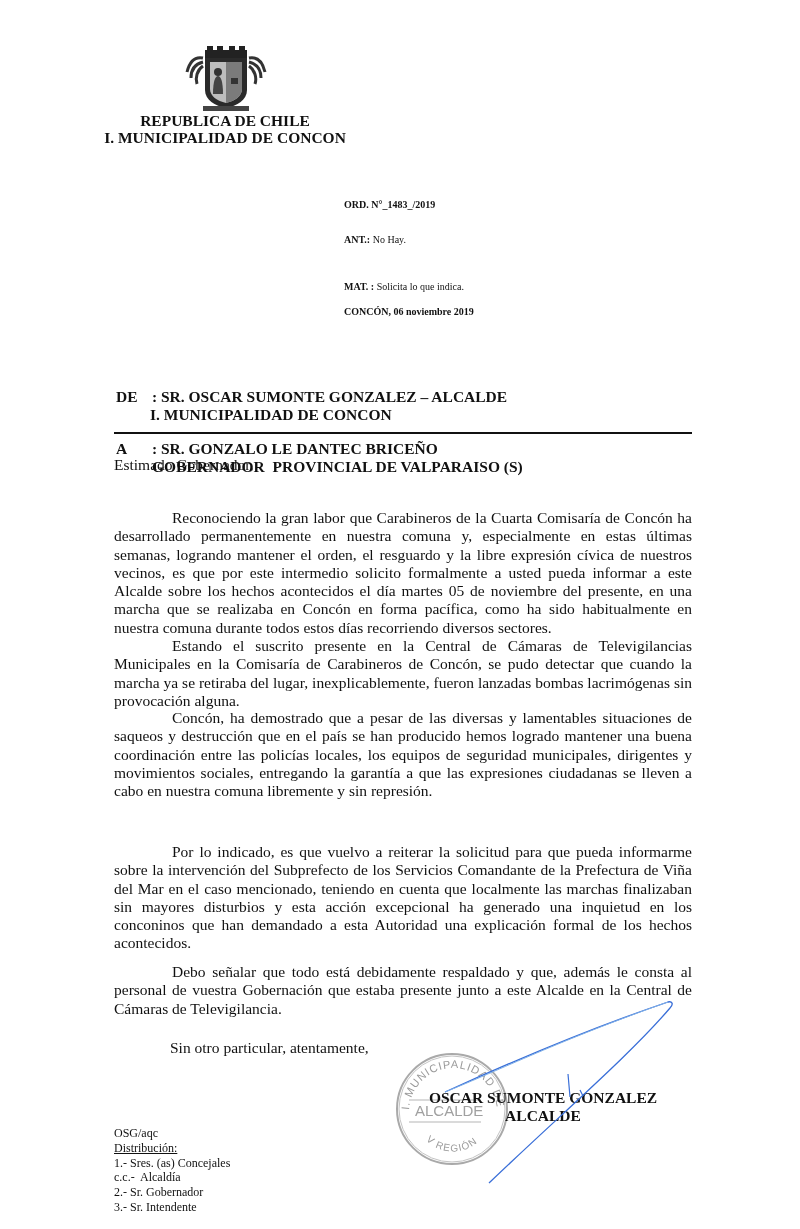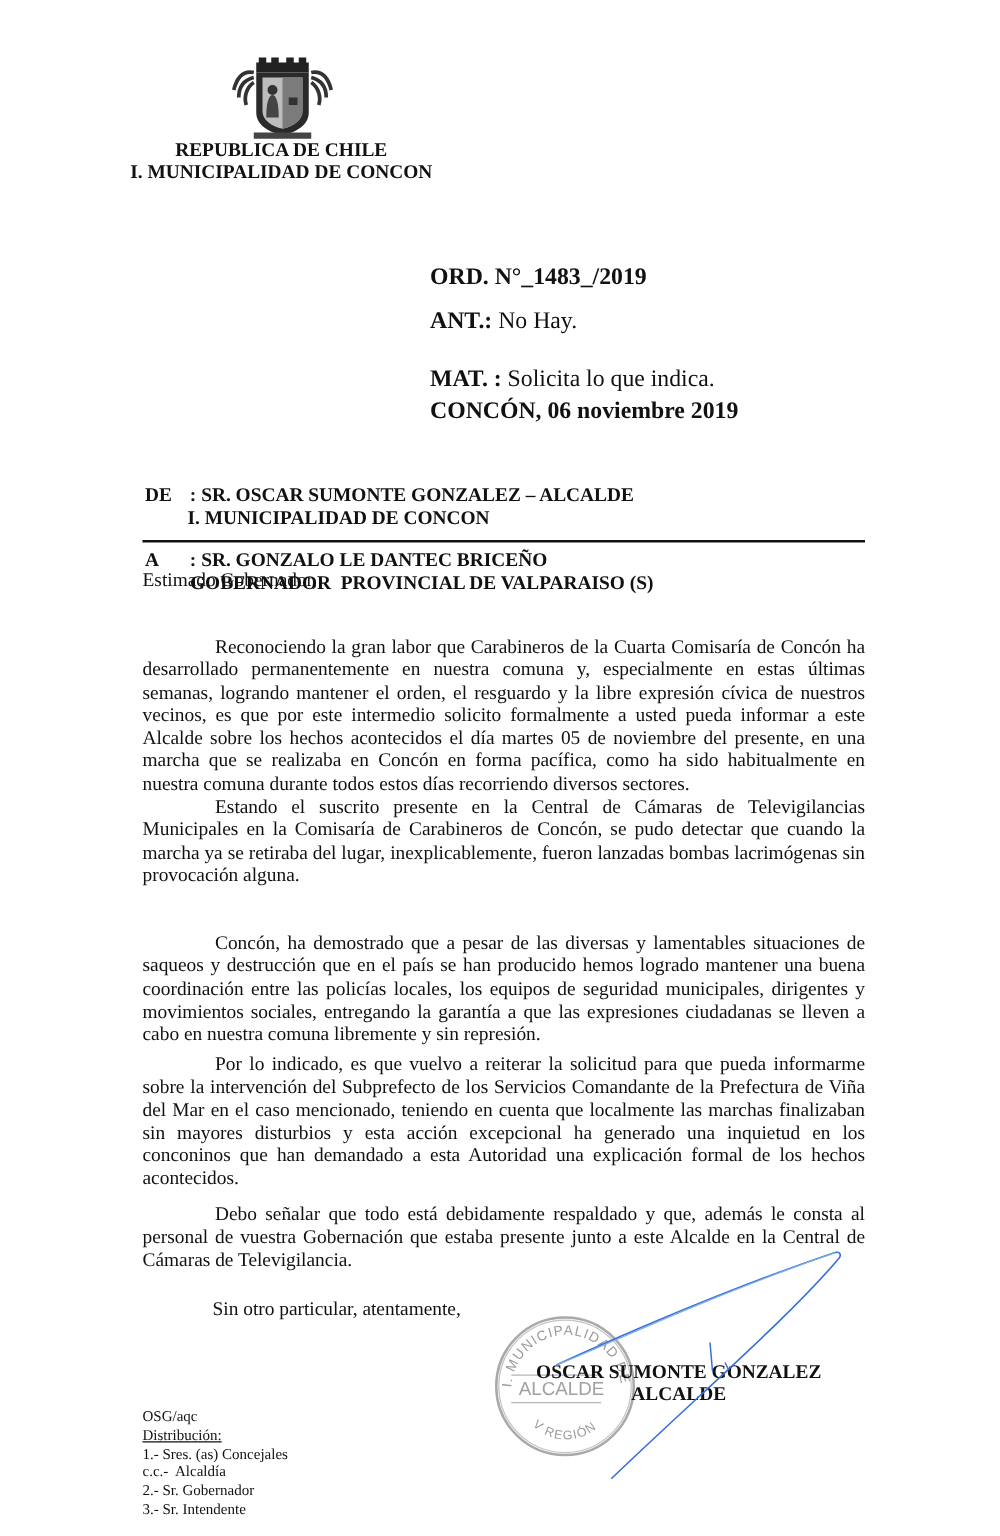--- a/index.html
+++ b/index.html
@@ -5,21 +5,21 @@
   html, body { margin: 0; padding: 0; background: #ffffff; }
   body {
     width: 800px; height: 1229px; position: relative; overflow: hidden;
     font-family: "Liberation Serif", "DejaVu Serif", serif;
     color: #111111;
   }
   .abs { position: absolute; }
   .crest { left: 185px; top: 44px; width: 82px; height: 68px; }
   .header-block { left: 100px; top: 112px; width: 250px; text-align: center; font-weight: bold; font-size: 15.5px; line-height: 17px; }
   .header-block .spaced { letter-spacing: 5px; }
-  .meta { left: 344px; font-size: 19px; white-space: nowrap; margin-top: 12px; }
+  .meta { left: 344px; font-size: 10px; white-space: nowrap; }
   .meta b { font-weight: bold; }
   .addr { left: 116px; font-size: 15.5px; font-weight: bold; line-height: 18px; margin-top: 43px; }
   .addr .lbl { display: inline-block; width: 28px; }
   .addr .val { display: inline-block; }
   .addr .indent { padding-left: 34px; }
   .rule { left: 114px; top: 432px; width: 578px; height: 2px; background: #111; }
   .body-text {
     left: 114px; width: 578px; font-size: 15.5px; line-height: 18.3px; text-align: justify;
   }
   .body-text p { margin: 0; text-indent: 58px; }
@@ -99,21 +99,21 @@
 <div class="abs rule"></div>
 
 <div class="abs salutation">Estimado Gobernador,</div>
 
 <div class="abs body-text" style="top:509px;">
   <p>Reconociendo la gran labor que Carabineros de la Cuarta Comisaría de Concón ha desarrollado permanentemente en nuestra comuna y, especialmente en estas últimas semanas, logrando mantener el orden, el resguardo y la libre expresión cívica de nuestros vecinos, es que por este intermedio solicito formalmente  a usted pueda informar a este Alcalde sobre los hechos  acontecidos el día martes 05 de noviembre del presente, en una marcha  que se realizaba en Concón en forma pacífica, como ha sido habitualmente en nuestra comuna durante todos estos días recorriendo diversos sectores.</p>
 </div>
 <div class="abs body-text" style="top:637px;">
   <p>Estando el suscrito presente en la Central de Cámaras de Televigilancias Municipales en la Comisaría de Carabineros de Concón, se pudo detectar que cuando la marcha ya se retiraba del lugar, inexplicablemente, fueron lanzadas bombas lacrimógenas sin provocación alguna.</p>
 </div>
-<div class="abs body-text" style="top:746px;">
+<div class="abs body-text" style="top:709px;">
   <p>Concón, ha demostrado que a pesar de las diversas y lamentables situaciones de saqueos y destrucción que en el país se han producido hemos logrado mantener una buena coordinación entre las policías locales, los equipos de seguridad municipales, dirigentes y movimientos sociales, entregando la garantía  a que las expresiones ciudadanas  se lleven  a cabo en nuestra comuna libremente y sin represión.</p>
 </div>
 <div class="abs body-text" style="top:843px;">
   <p>Por lo indicado, es que vuelvo a reiterar la solicitud para que pueda informarme sobre la intervención del Subprefecto de los Servicios Comandante de la Prefectura de Viña del Mar en el caso mencionado, teniendo en cuenta que localmente las marchas finalizaban sin mayores disturbios y esta acción excepcional ha generado una inquietud en los conconinos que han demandado a esta Autoridad una explicación formal de los hechos acontecidos.</p>
 </div>
 <div class="abs body-text" style="top:963px;">
   <p>Debo señalar que todo está debidamente respaldado y que, además le consta al personal de vuestra Gobernación que estaba presente junto a este Alcalde en la Central de Cámaras de Televigilancia.</p>
 </div>
 
 <div class="abs closing">Sin otro particular, atentamente,</div>

